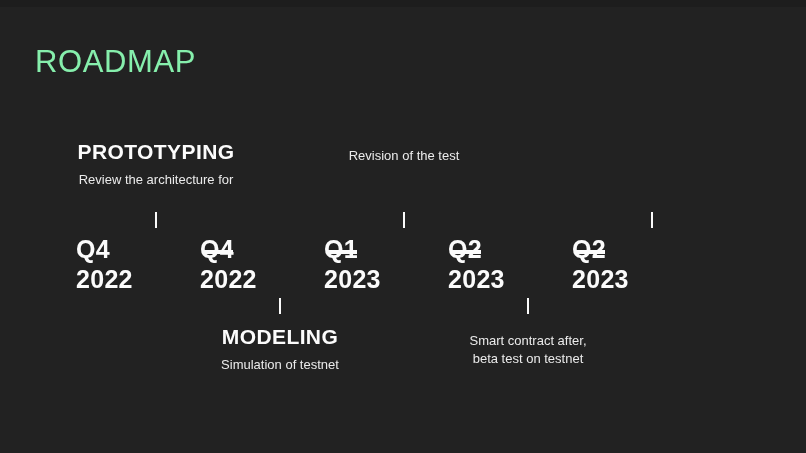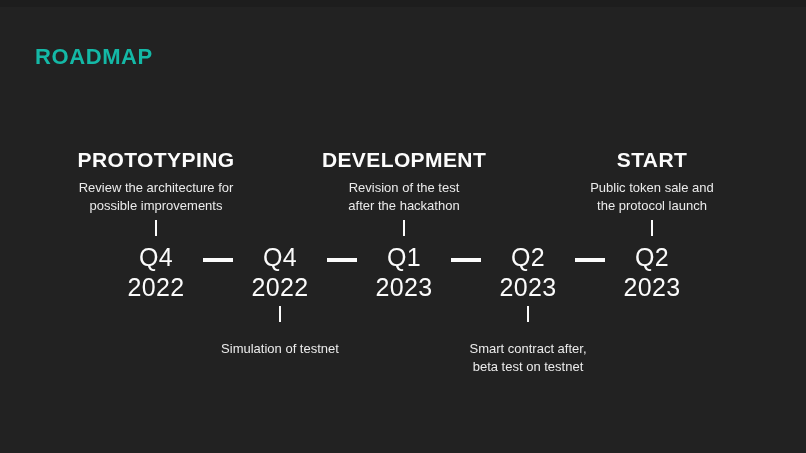--- a/index.html
+++ b/index.html
@@ -28,53 +28,52 @@
     top: 0; left: 0;
     width: 806px;
     height: 7px;
     background: #1d1d1d;
   }
 
   #page-title {
     position: absolute;
     left: 35px;
     top: 44px;
-    font-size: 22px;
-    font-weight: 700;
+    font-size: 31px;
+    font-weight: 400;
     letter-spacing: 0.6px;
-    color: #14b8a6;
+    color: #86efac;
     white-space: nowrap;
   }
 
   
   #timeline {
     position: absolute;
     left: 0;
-    top: 128px;
+    top: 120px;
     width: 806px;
     height: 290px;
   }
 
   .milestone {
     position: absolute;
     top: 0;
     width: 160px;
     height: 290px;
     margin-left: -80px; 
   }
 
   
   .date {
     position: absolute;
     top: 114px;
     left: 0;
     width: 160px;
-    text-align: center;
     font-size: 25px;
-    font-weight: normal;
+    font-weight: bold;
     line-height: 30px;
     color: #fbfbfb;
     letter-spacing: 0.3px;
   }
   .date .q,
   .date .yr { display: block; }
 
   
   .label-block {
     position: absolute;
@@ -134,47 +133,45 @@
 
   <div class="dash" style="left: 218px;"></div>
       <div class="dash" style="left: 342px;"></div>
       <div class="dash" style="left: 466px;"></div>
       <div class="dash" style="left: 590px;"></div>
       <div class="milestone" style="left: 156px;">
         <div class="label-block above">
           <div class="m-title">PROTOTYPING</div>
           <div class="m-desc">
             <div>Review the architecture for</div>
-            <div>possible improvements</div>
           </div>
         </div>
         <div class="tick above"></div>
         <div class="date">
           <span class="q">Q4</span>
           <span class="yr">2022</span>
         </div>
       </div>
       <div class="milestone" style="left: 280px;">
         <div class="label-block below">
+          <div class="m-title">MODELING</div>
           <div class="m-desc">
             <div>Simulation of testnet</div>
           </div>
         </div>
         <div class="tick below"></div>
         <div class="date">
           <span class="q">Q4</span>
           <span class="yr">2022</span>
         </div>
       </div>
       <div class="milestone" style="left: 404px;">
         <div class="label-block above">
-          <div class="m-title">DEVELOPMENT</div>
           <div class="m-desc">
             <div>Revision of the test</div>
-            <div>after the hackathon</div>
           </div>
         </div>
         <div class="tick above"></div>
         <div class="date">
           <span class="q">Q1</span>
           <span class="yr">2023</span>
         </div>
       </div>
       <div class="milestone" style="left: 528px;">
         <div class="label-block below">
@@ -183,27 +180,20 @@
             <div>beta test on testnet</div>
           </div>
         </div>
         <div class="tick below"></div>
         <div class="date">
           <span class="q">Q2</span>
           <span class="yr">2023</span>
         </div>
       </div>
       <div class="milestone" style="left: 652px;">
-        <div class="label-block above">
-          <div class="m-title">START</div>
-          <div class="m-desc">
-            <div>Public token sale and</div>
-            <div>the protocol launch</div>
-          </div>
-        </div>
         <div class="tick above"></div>
         <div class="date">
           <span class="q">Q2</span>
           <span class="yr">2023</span>
         </div>
       </div>
     </div>
 
 </div>
 

